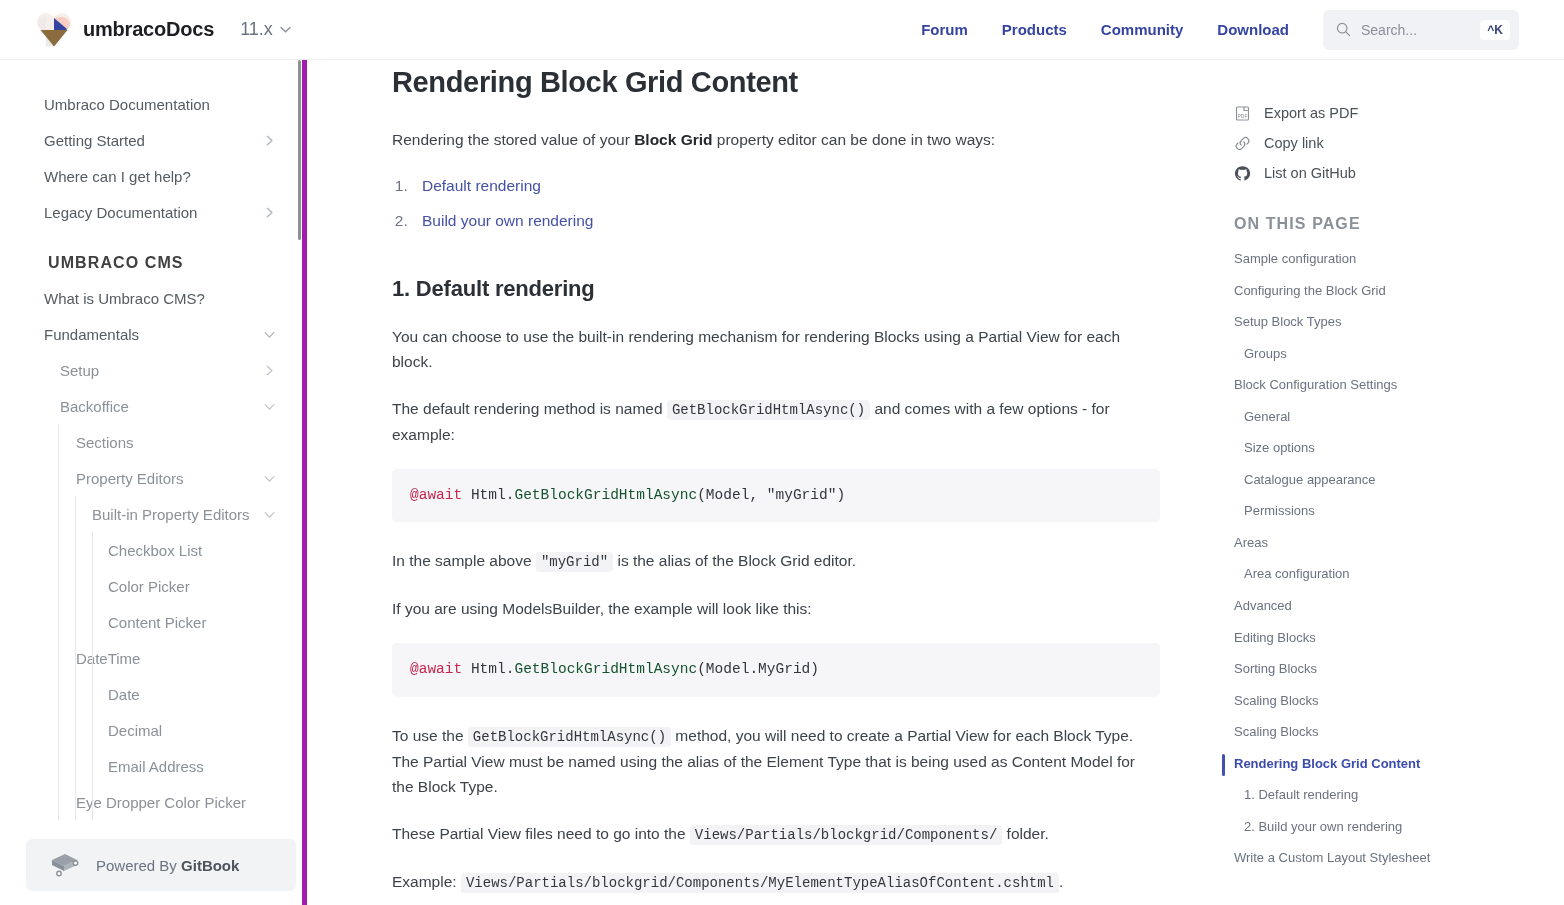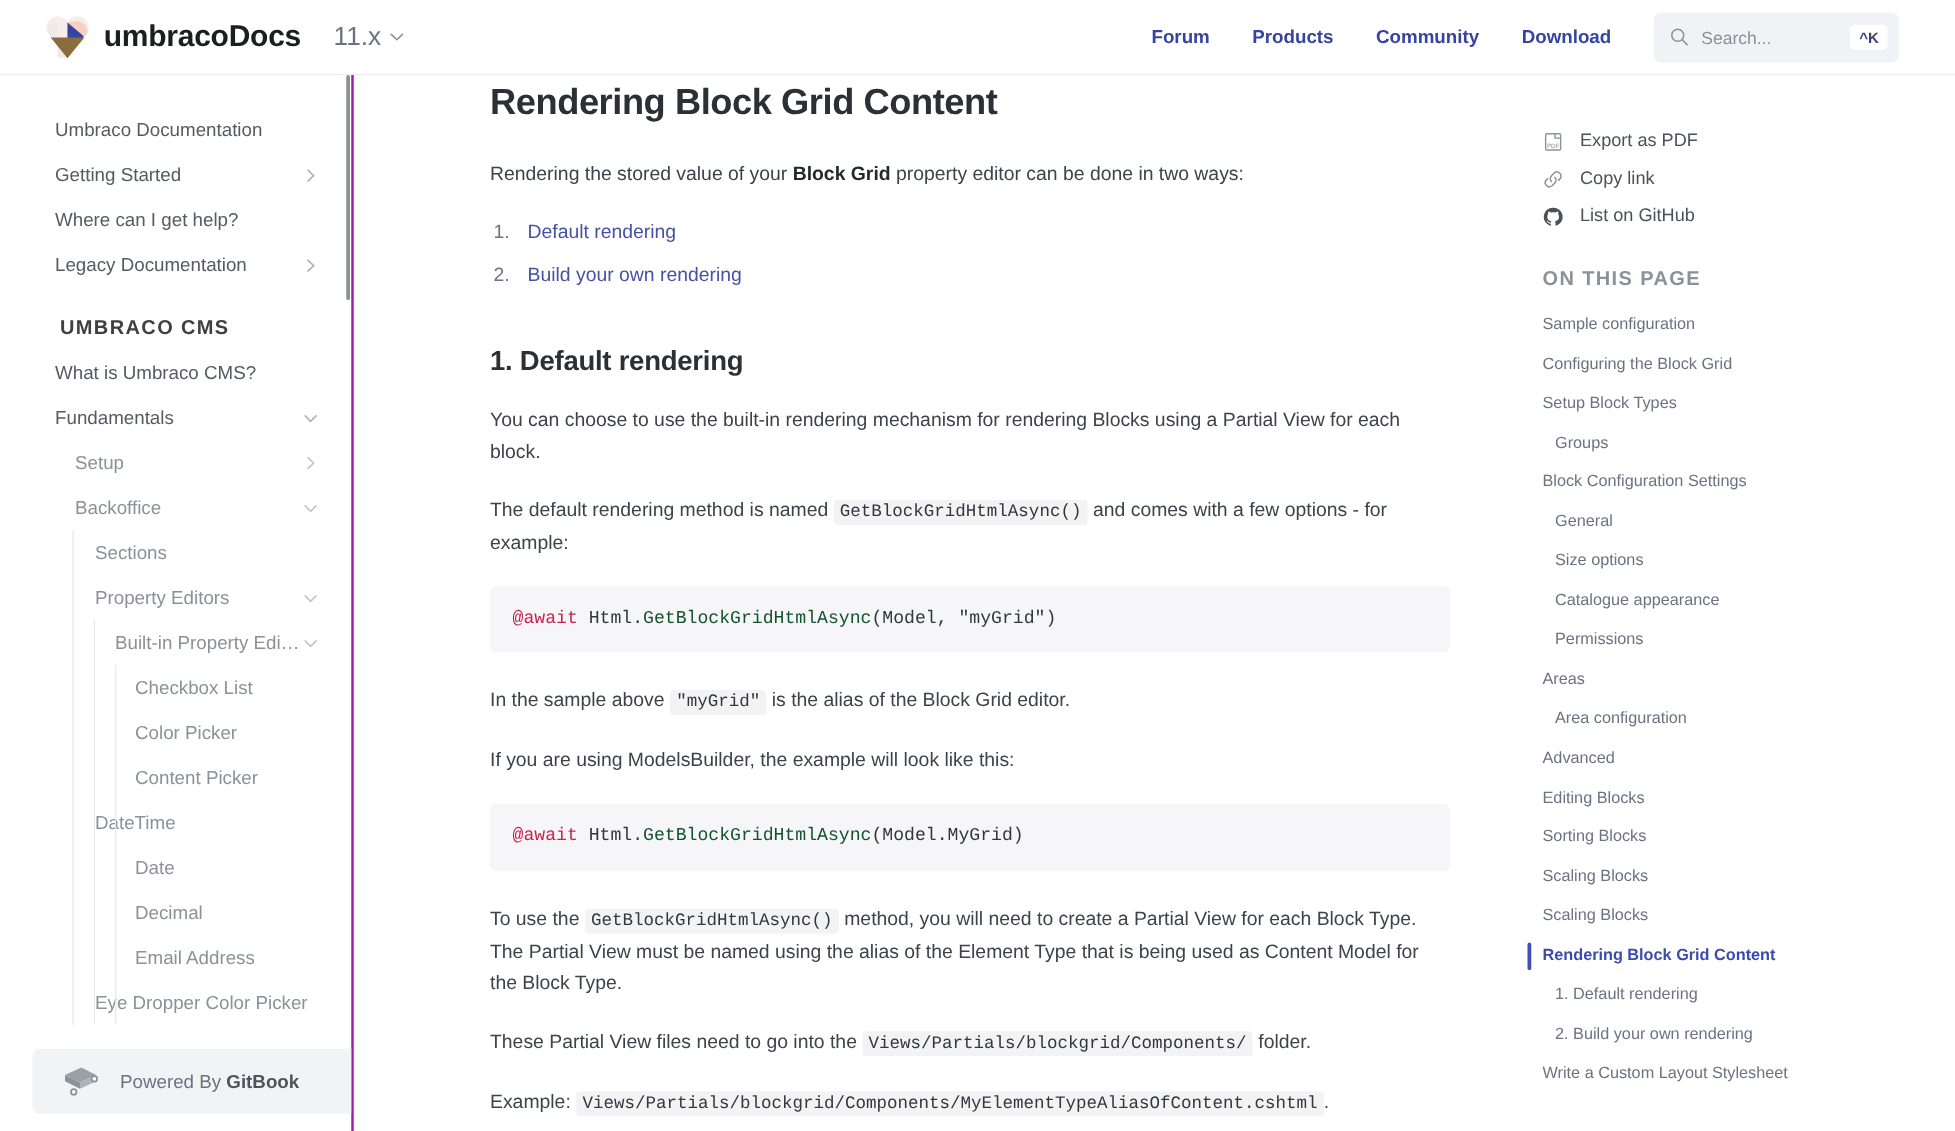--- a/index.html
+++ b/index.html
@@ -16,26 +16,26 @@
     position: absolute; top: 0; left: 0;
     width: 1564px; height: 60px;
     background: #ffffff;
     border-bottom: 1px solid #eceef1;
     display: flex; align-items: center;
     z-index: 20;
   }
   .brand { display: flex; align-items: center; margin-left: 36px; }
   .logo-mark { width: 36px; height: 34px; flex: 0 0 auto; }
   .brand-name {
-    font-size: 24px; font-weight: 700; color: #1c1e21;
+    font-size: 20px; font-weight: 700; color: #1c1e21;
     margin-left: 11px; letter-spacing: -0.2px;
   }
   .version-picker {
     display: flex; align-items: center; gap: 7px;
-    margin-left: 26px; color: #6b7280; font-size: 21px;
+    margin-left: 26px; color: #6b7280; font-size: 18px;
     cursor: pointer;
   }
   .version-caret { width: 11px; height: 7px; display: block; }
 
   .main-nav {
     margin-left: auto; display: flex; align-items: center; gap: 34px;
   }
   .nav-link {
     font-size: 15px; font-weight: 700; color: #3544a0;
     text-decoration: none; cursor: pointer; white-space: nowrap;
@@ -53,23 +53,23 @@
   }
   .kbd {
     background: #ffffff; border-radius: 4px;
     font-size: 12px; color: #3b4376; font-weight: 600;
     padding: 4px 7px; line-height: 1;
   }
 
   
   .sidebar {
     position: absolute; top: 60px; left: 0;
-    width: 283px; height: 845px;
+    width: 307px; height: 845px;
     background: #ffffff;
-    border-right: 2px solid #a21caf;
+    border-right: 5px solid #a21caf;
     overflow: hidden;
   }
   .sidebar-scroll { padding: 26px 0 0 0; }
   .nav-item {
     display: flex; align-items: center;
     height: 36px; padding: 0 26px 0 44px;
     font-size: 15px; color: #6b7280;
     cursor: pointer; position: relative;
   }
   .nav-item.root { color: #555b63; }

